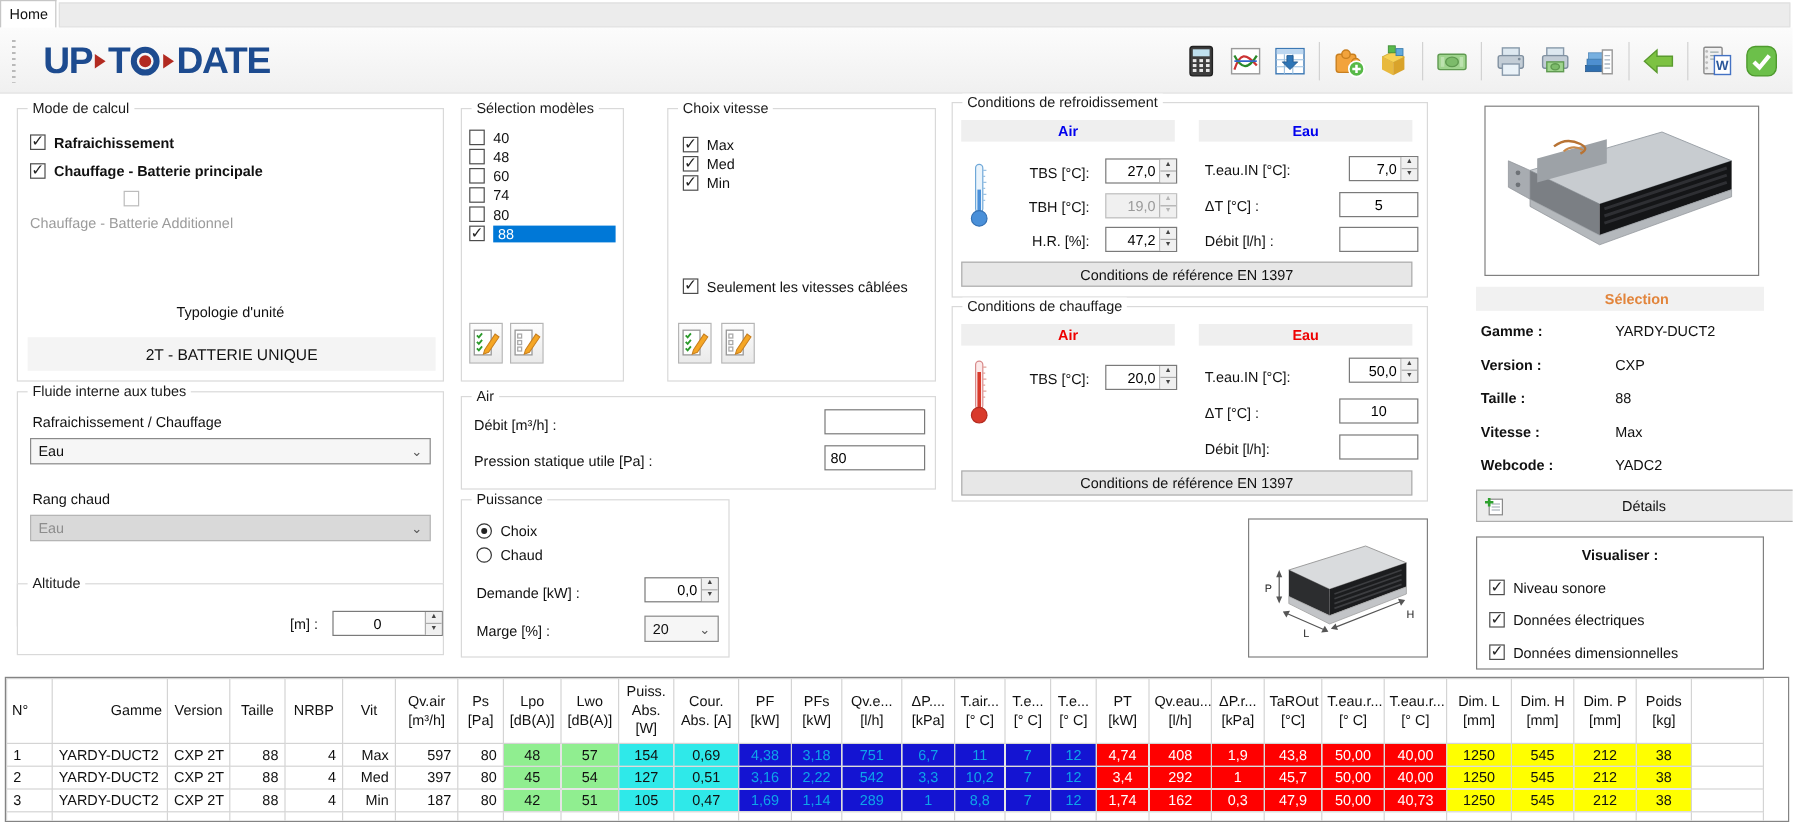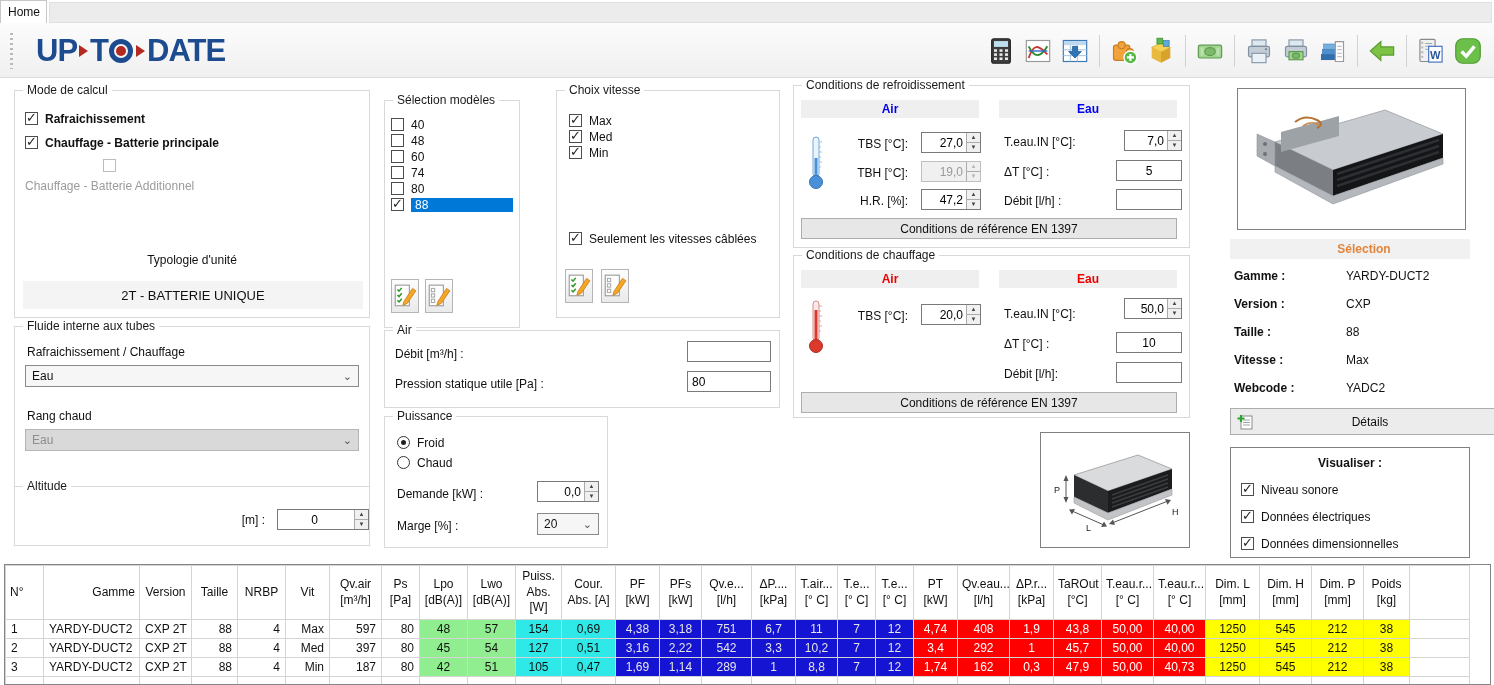--- a/index.html
+++ b/index.html
@@ -82,21 +82,21 @@
 
   
   .tblwrap { position:absolute; left:4px; top:564px; width:1487px; height:121px; overflow:hidden;
              border:1px solid #848484; background:#fff; }
   table.res { border-collapse:collapse; table-layout:fixed; width:1464px; font-size:12px; }
   table.res th, table.res td { border:1px solid #d4d4d4; overflow:hidden; white-space:nowrap; }
   table.res th { font-weight:normal; height:54px; padding:1px 4px; background:#fff; vertical-align:middle; line-height:1.3; }
   table.res td { height:19px; padding:0 5px; }
   td.c-green  { background:#90ee90; }
   td.c-cyan   { background:#2fe9e9; }
-  td.c-blue   { background:#1414d2; color:#e5e5e5; }
+  td.c-blue   { background:#1414d2; color:#0ea5e9; }
   td.c-red    { background:#ff0000; color:#fff; }
   td.c-yellow { background:#ffff00; }
   .al { text-align:left; } .ar { text-align:right; } .ac { text-align:center; }
 
   .airsuite { position:absolute; font-weight:bold; font-size:27px; letter-spacing:-1px; }
   .airsuite .a1 { color:#3aa335; } .airsuite .ap { color:#3aa335; } .airsuite .a2 { color:#1b74ba; }
   .airsuite .reg { font-size:9px; vertical-align:top; color:#1b74ba; }
 </style>
 </head>
 <body>
@@ -275,21 +275,21 @@
     <div class="flabel r" style="left:150px; top:26px; width:100px;">[m] :</div>
     <div class="spinbox" style="left:262px; top:22px; width:92px;">
       <input style="text-align: center;" readonly="" value="0">
       <div class="spinbtns">
           <div class="sb">▲</div>
           <div class="sb">▼</div>
         </div>
     </div>
   </div>
 
-  <div class="group" style="left:384px; top:100px; width:136px; height:228px;">
+  <div class="group" style="left:384px; top:90px; width:136px; height:228px;">
     <span class="gtitle">Sélection modèles</span>
     <div id="model-list">
         <div class="cbrow" style="top: 16px; left: 6px; width: 122px;">
           <span class="cb"></span>
           <span class="lbl">40</span>
         </div>
         <div class="cbrow" style="top: 32px; left: 6px; width: 122px;">
           <span class="cb"></span>
           <span class="lbl">48</span>
         </div>
@@ -371,21 +371,21 @@
     <div class="flabel" style="left:10px; top:16px;">Débit [m³/h] :</div>
     <input class="tbox" style="left: 302px; top: 10px; width: 84px;" value="">
     <div class="flabel" style="left:10px; top:46px;">Pression statique utile [Pa] :</div>
     <input class="tbox" style="left: 302px; top: 40px; width: 84px;" value="80">
   </div>
 
   <div class="group" style="left:384px; top:416px; width:224px; height:132px;">
     <span class="gtitle">Puissance</span>
     <div class="cbrow" style="left:12px; top:18px;">
       <span class="radio on"></span>
-      <span class="lbl">Froid</span>
+      <span class="lbl">Choix</span>
     </div>
     <div class="cbrow" style="left:12px; top:38px;">
       <span class="radio"></span>
       <span class="lbl">Chaud</span>
     </div>
     <div class="flabel" style="left:12px; top:70px;">Demande [kW] :</div>
     <div class="spinbox" style="left:152px; top:64px; width:62px;">
       <input readonly="" value="0,0" style="">
       <div class="spinbtns">
           <div class="sb">▲</div>

